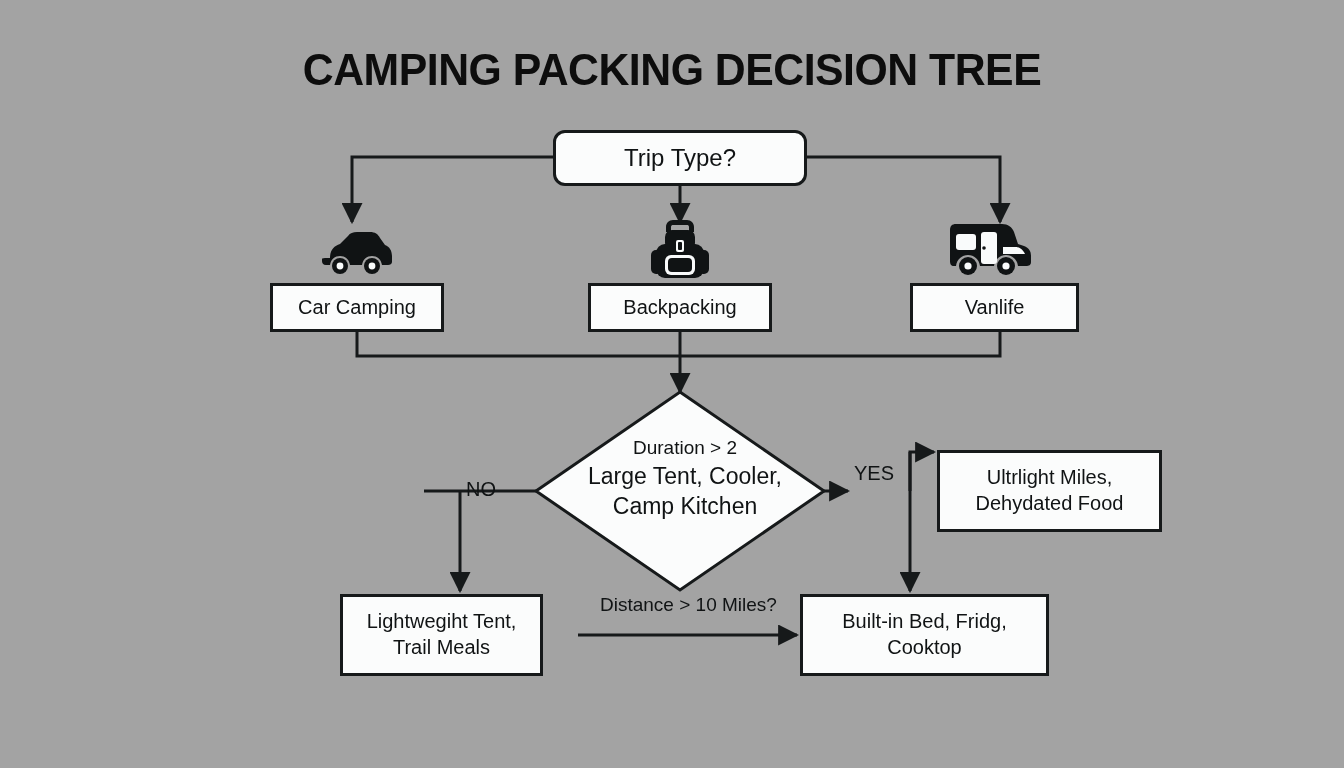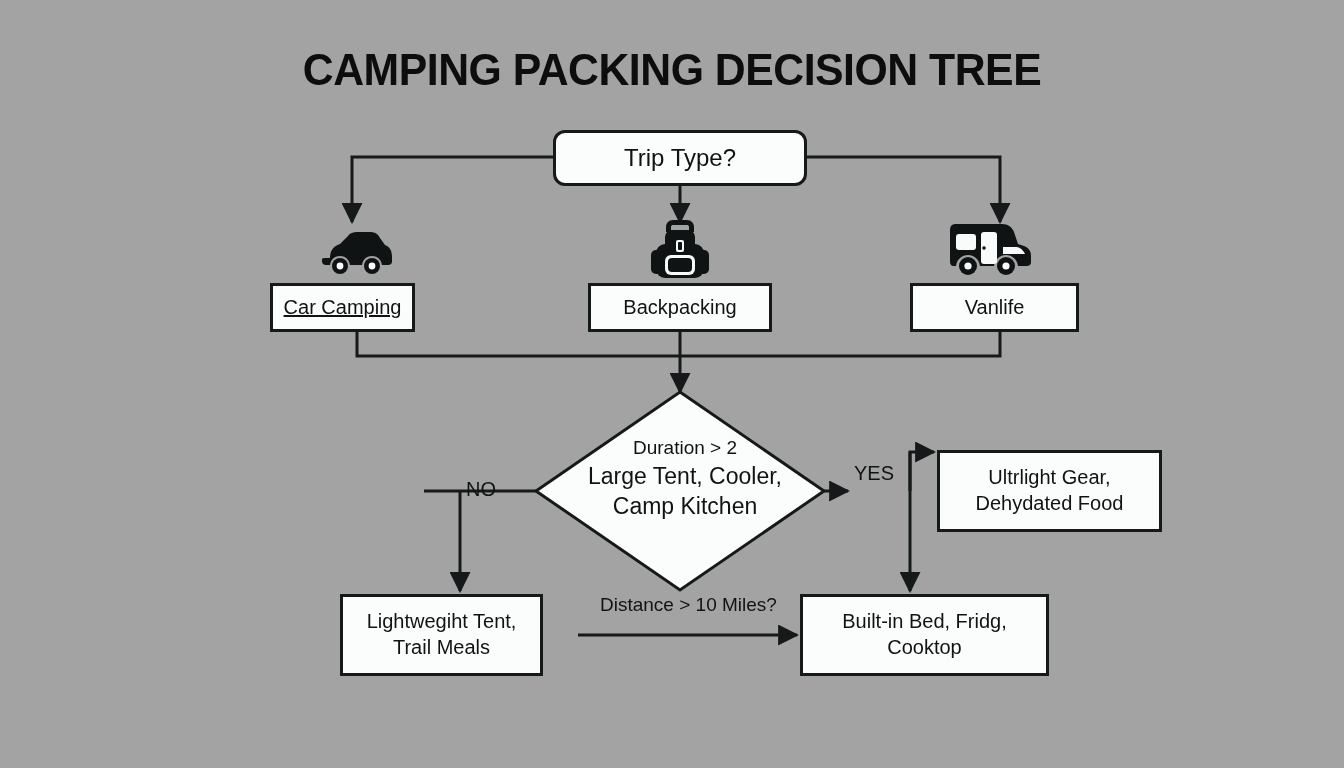--- a/index.html
+++ b/index.html
@@ -54,23 +54,22 @@
   }
   .node-label {
     display: block;
     white-space: pre-line;
   }
   #n-trip {
     left: 553px; top: 130px; width: 254px; height: 56px;
     font-size: 24px;
   }
   #n-car {
-    left: 270px; top: 283px; width: 145px; height: 49px;
-    font-size: 20px;
-    text-decoration: underline;
+    left: 270px; top: 283px; width: 174px; height: 49px;
+    font-size: 20px;
   }
   #n-backpack {
     left: 588px; top: 283px; width: 184px; height: 49px;
     font-size: 20px;
   }
   #n-van {
     left: 910px; top: 283px; width: 169px; height: 49px;
     font-size: 20px;
   }
   #n-small {
@@ -205,21 +204,21 @@
   </div>
 
   <div class="diamond-text">
     <div class="diamond-line1">Duration &gt; 2</div>
     <div class="diamond-line2">Large Tent, Cooler,
 Camp Kitchen</div>
   </div>
 
 
   <div class="node" id="n-ultra">
-    <span class="node-label">Ultrlight Gear,
+    <span class="node-label">Ultrlight Miles,
 Dehydated Food</span>
   </div>
 
   <div class="node" id="n-light">
     <span class="node-label">Lightwegiht Tent,
 Trail Meals</span>
   </div>
 
   <div class="node" id="n-built">
     <span class="node-label">Built-in Bed, Fridg,

